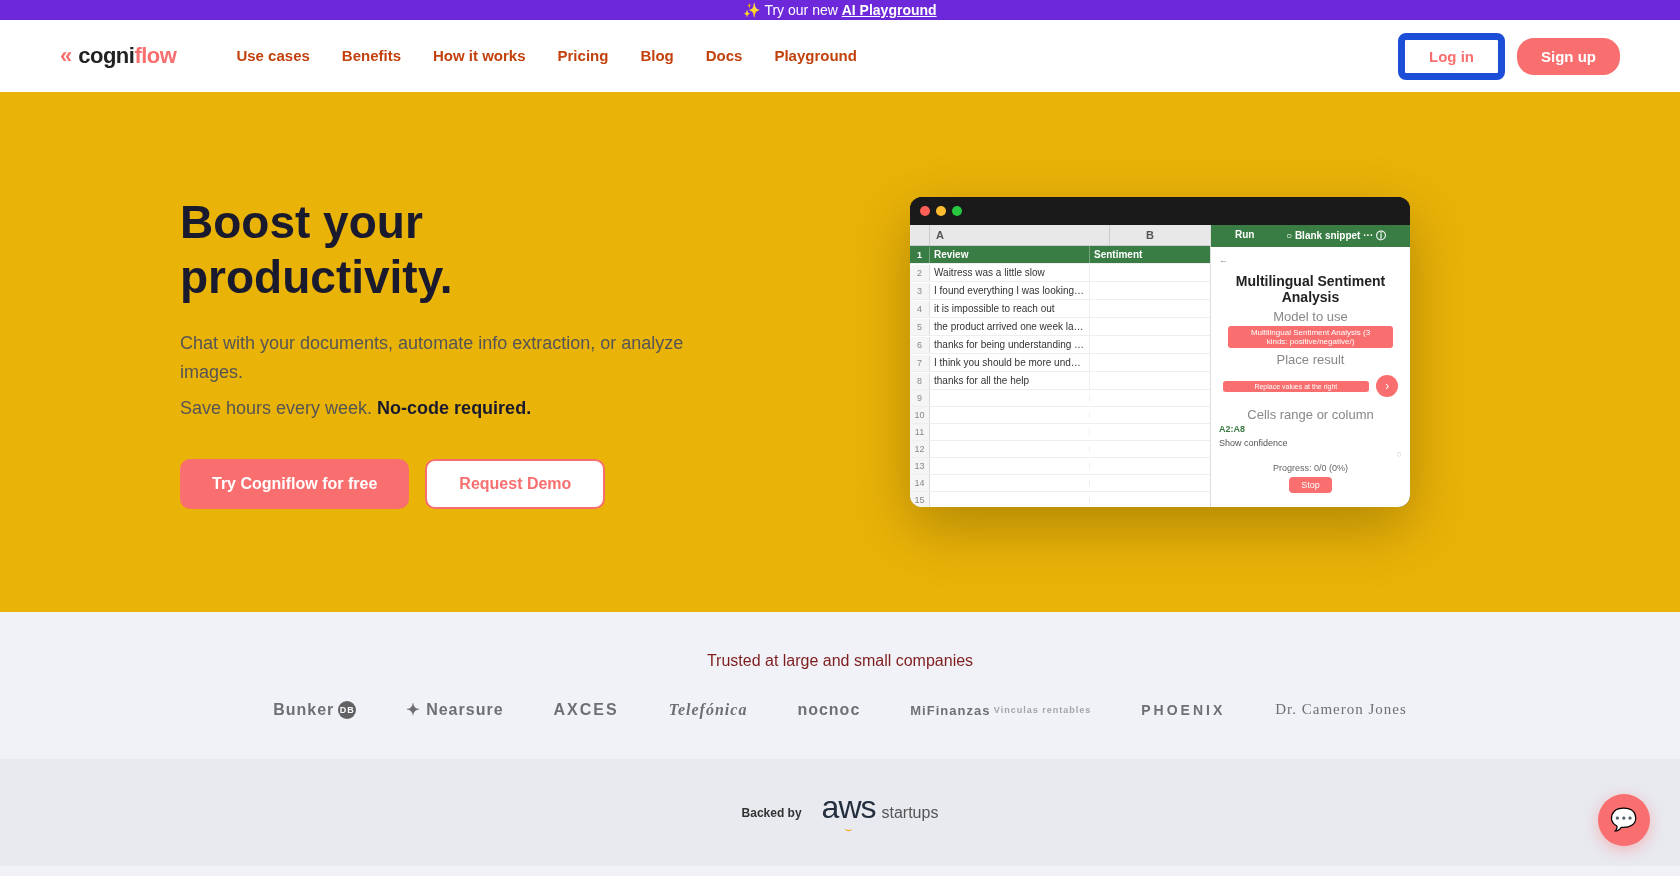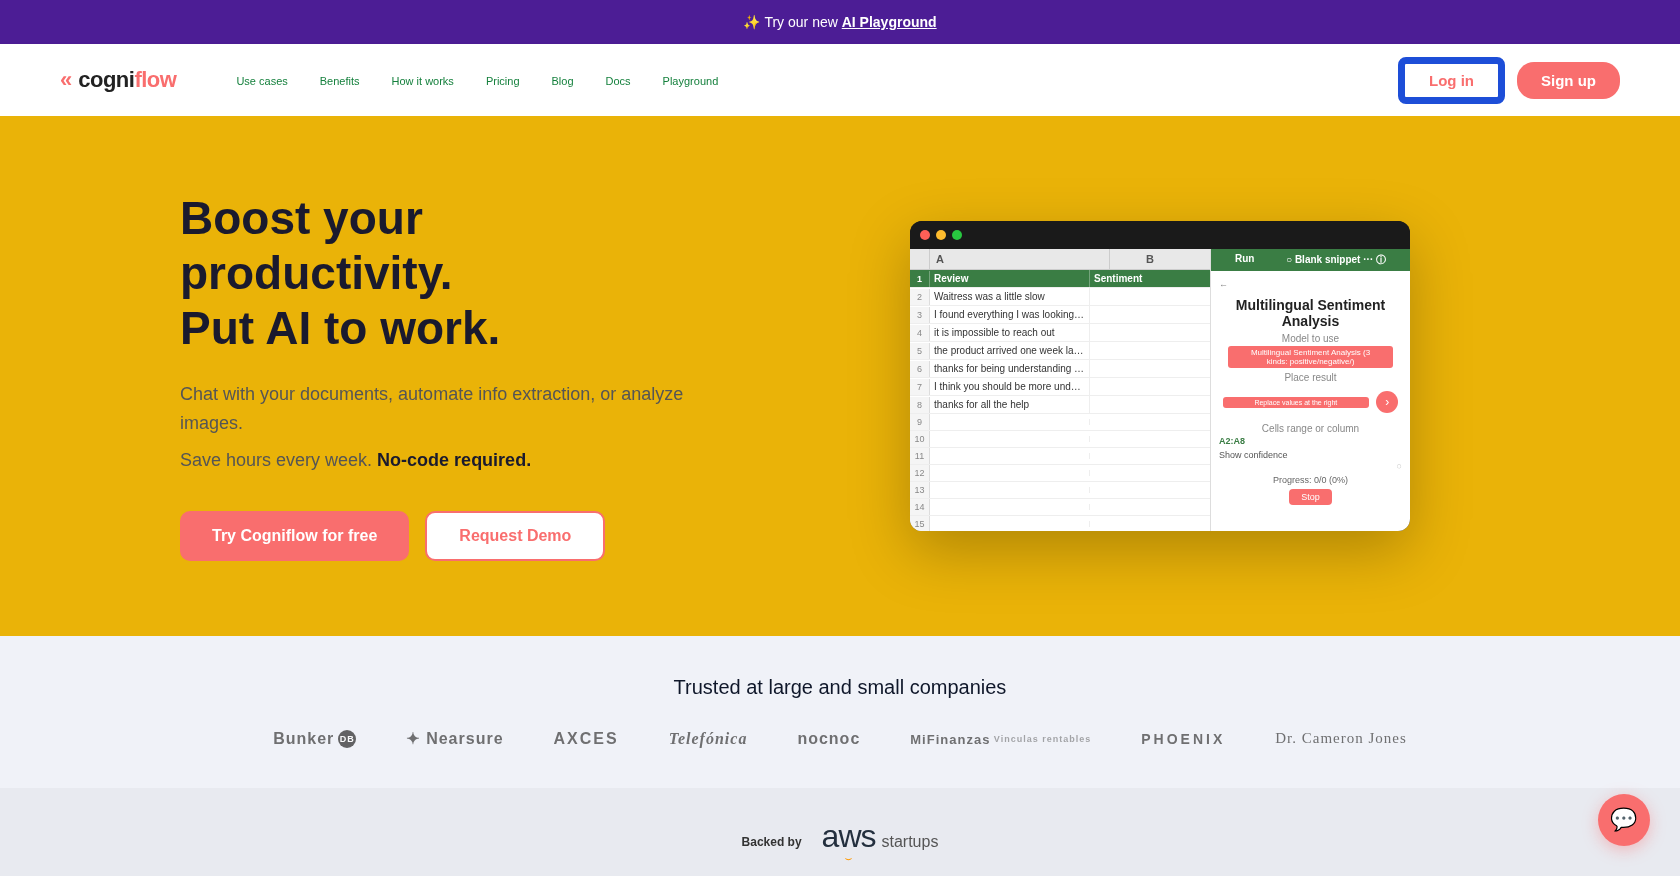--- a/index.html
+++ b/index.html
@@ -1,23 +1,23 @@
 <!DOCTYPE html>
 <html><head>
   <meta charset="utf-8">
   <style>
     * { margin: 0; padding: 0; box-sizing: border-box; }
     body { font-family: -apple-system, BlinkMacSystemFont, 'Segoe UI', sans-serif; background: #f0f2f8; min-width: 1280px; }
 
     
     .top-banner {
-      background: #4c1d95;
-      color: white;
-      text-align: center;
-      padding: 14px;
+      background: #6d28d9;
+      color: white;
+      text-align: center;
+      padding: 2px;
       font-size: 14px;
     }
     .top-banner a { color: white; font-weight: bold; text-decoration: underline; }
 
     
     .navbar {
       background: white;
       display: flex;
       align-items: center;
       padding: 0 60px;
@@ -44,23 +44,24 @@
     }
     .logo-text span { color: #f96e6e; }
     .nav-links {
       display: flex;
       align-items: center;
       gap: 32px;
       flex: 1;
       list-style: none;
     }
     .nav-links a {
-      color: #15803d;
+      color: #c2410c;
       text-decoration: none;
-      font-size: 11px;
+      font-size: 15px;
+      font-weight: bold;
     }
     .nav-actions {
       display: flex;
       align-items: center;
       gap: 12px;
     }
     .btn-login {
       border: 7px solid #1d4ed8;
       color: #f96e6e;
       background: white;
@@ -250,21 +251,21 @@
       overflow: hidden;
     }
     .panel-title {
       font-weight: 700;
       font-size: 14px;
       text-align: center;
       margin: 8px 0 4px;
       color: #222;
     }
     .panel-label {
-      font-size: 10px;
+      font-size: 13px;
       color: #888;
       text-align: center;
       margin: 4px 0 2px;
     }
     .panel-tag {
       background: #f96e6e;
       color: white;
       border-radius: 3px;
       padding: 2px 20px;
       font-size: 8px;
@@ -315,22 +316,22 @@
       margin: 4px auto;
     }
 
     
     .trusted-section {
       background: #f0f2f8;
       padding: 40px 60px;
       text-align: center;
     }
     .trusted-title {
-      font-size: 20px;
-      color: #0f172a;
+      font-size: 16px;
+      color: #7f1d1d;
       margin-bottom: 30px;
     }
     .company-logos {
       display: flex;
       justify-content: center;
       align-items: center;
       gap: 50px;
       flex-wrap: wrap;
     }
     .company-logo {
@@ -441,21 +442,20 @@
   <div class="nav-actions">
     <button class="btn-login">Log in</button>
     <button class="btn-signup">Sign up</button>
   </div>
 </nav>
 
 <section class="hero">
   <div class="hero-left">
     <h1 class="hero-title">
       <span>Boost your productivity.</span><br>
-      <span>Put AI to work.</span>
     </h1>
     <p class="hero-subtitle">Chat with your documents, automate info extraction, or analyze images.</p>
     <p class="hero-subtitle2">
       <span>Save hours every week. </span><strong>No-code required.</strong>
     </p>
     <div class="hero-buttons">
       <button class="btn-primary">Try Cogniflow for free</button>
       <button class="btn-secondary">Request Demo</button>
     </div>
   </div>

